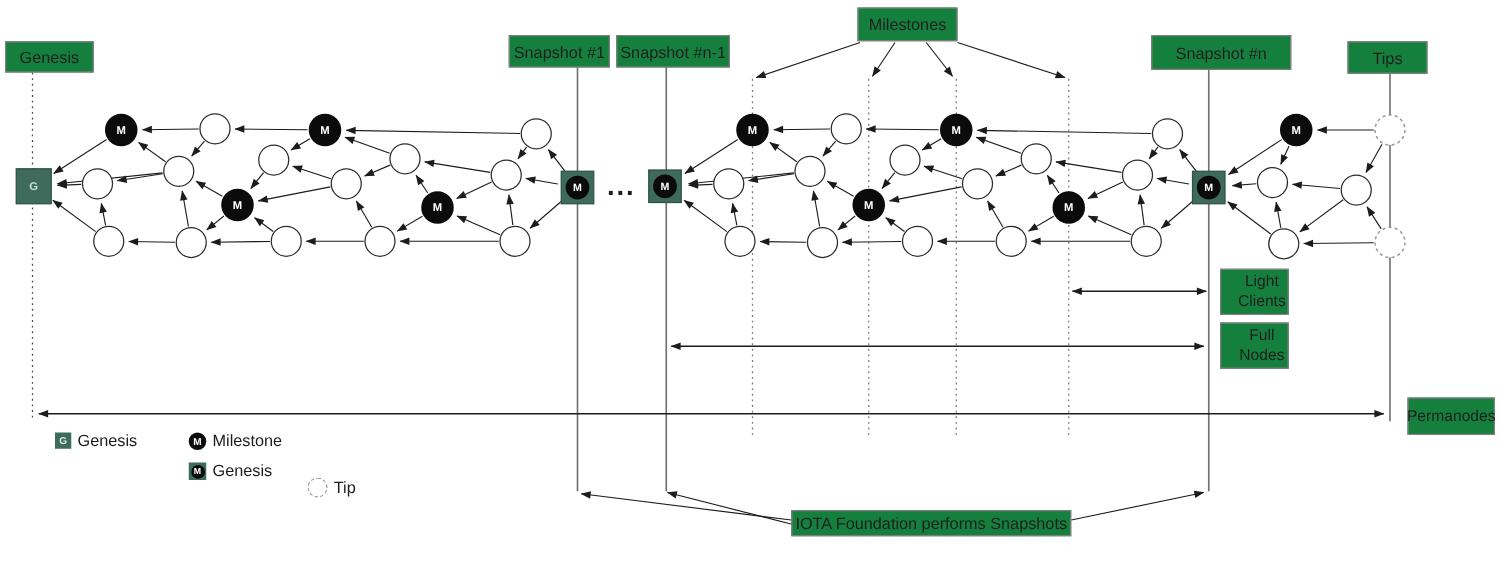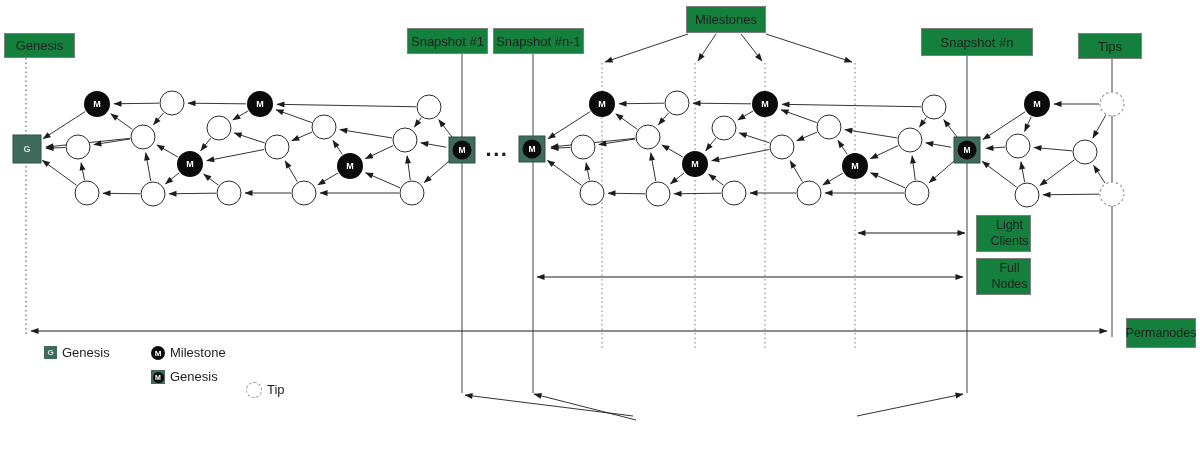--- a/index.html
+++ b/index.html
@@ -207,20 +207,21 @@
   <div class="box" style="left:407px;top:28px;width:81px;height:26px;">Snapshot #1</div>
   <div class="box" style="left:493px;top:28px;width:91px;height:26px;">Snapshot #n-1</div>
   <div class="box" style="left:686px;top:6px;width:80px;height:27px;">Milestones</div>
   <div class="box" style="left:921px;top:28px;width:112px;height:28px;">Snapshot #n</div>
   <div class="box" style="left:1078px;top:33px;width:64px;height:26px;">Tips</div>
 
   <div class="box wrap" style="left:976px;top:215px;width:55px;height:37px;">Light Clients</div>
   <div class="box wrap" style="left:976px;top:258px;width:55px;height:37px;">Full Nodes</div>
   <div class="box" style="left:1126px;top:318px;width:70px;height:30px;font-size:12.5px;">Permanodes</div>
 
+  <div class="box" style="left:633px;top:408px;width:224px;height:21px;">IOTA Foundation performs Snapshots</div>
 
   <div class="legend">
     <div class="lg-item" style="left:44px;top:346px;">
       <span class="ic-genesis">G</span>
       <span class="lg-text">Genesis</span>
     </div>
     <div class="lg-item" style="left:151px;top:346px;">
       <span class="ic-milestone">M</span>
       <span class="lg-text">Milestone</span>
     </div>

